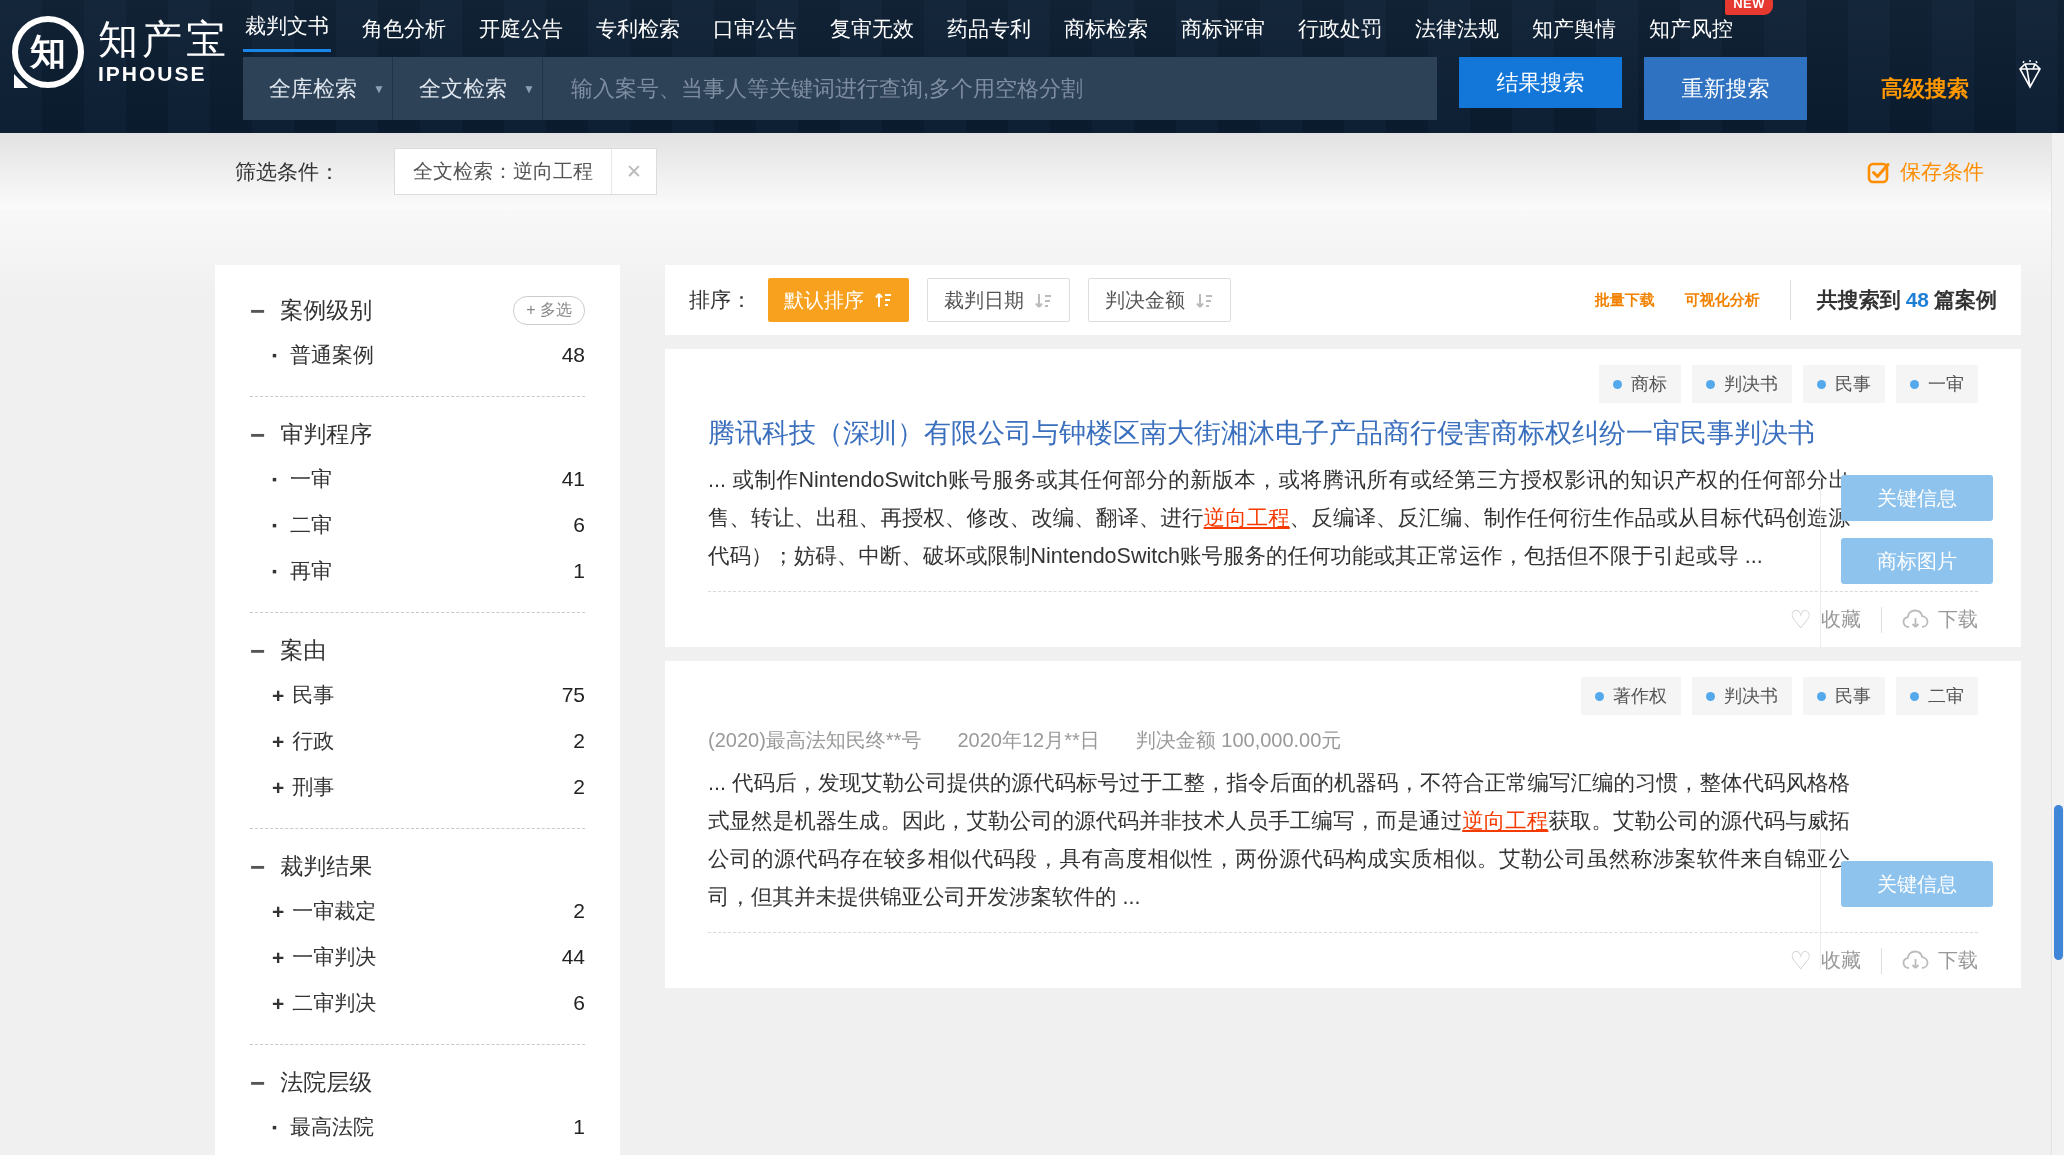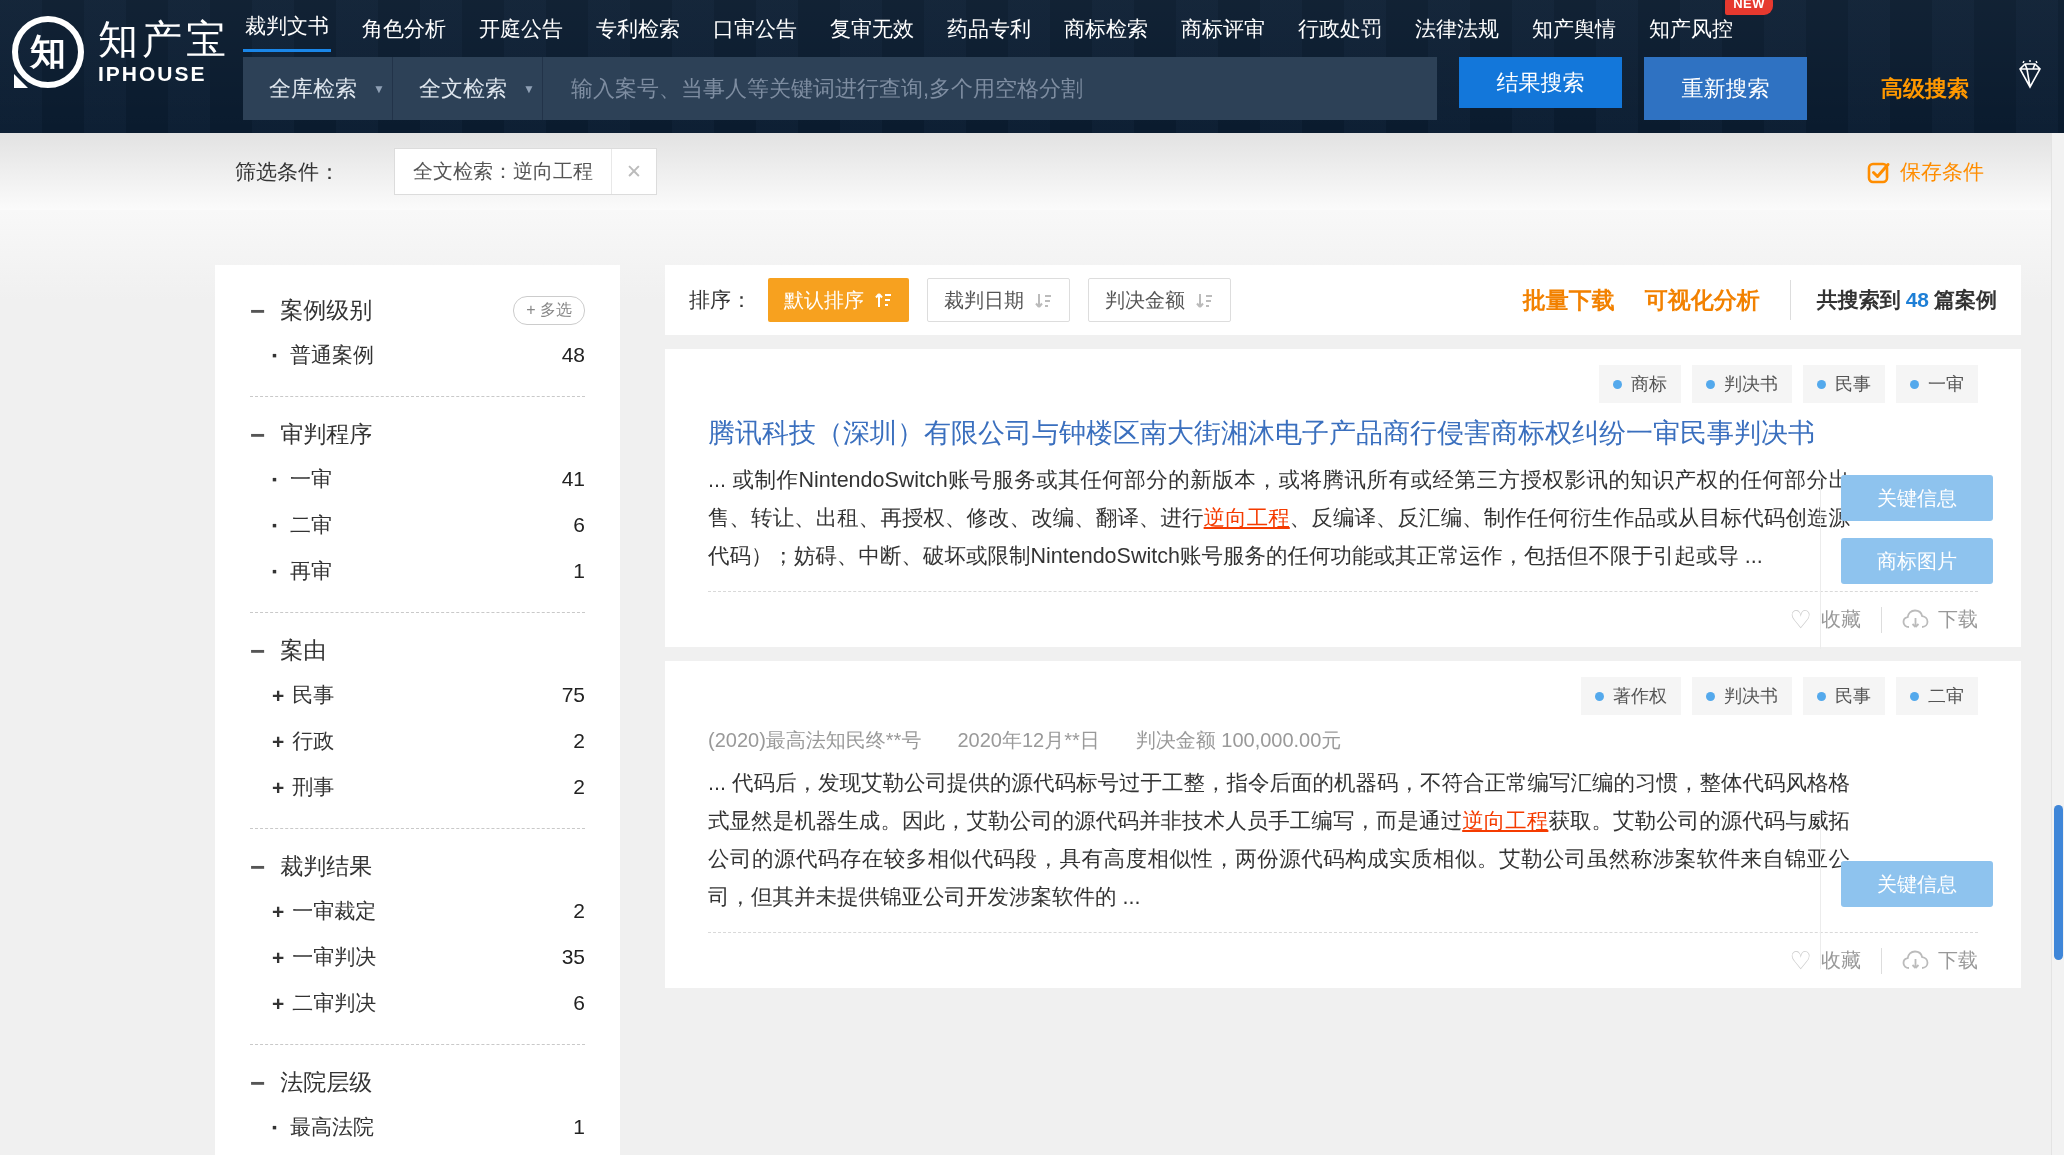--- a/index.html
+++ b/index.html
@@ -67,21 +67,21 @@
   .dash { border-top:1px dashed #c9c9c9; margin:18px 0 22px; }
 
   
   .main { position:absolute; left:665px; top:55px; width:1356px; }
   .toolbar { background:#fff; height:70px; display:flex; align-items:center; padding:0 24px; }
   .sort-label { font-size:21px; color:#333; margin-right:16px; }
   .sort-btn { height:44px; padding:0 16px; font-size:20px; border-radius:2px; display:inline-flex; align-items:center; gap:10px;
     background:#fff; border:1px solid #ddd; color:#555; margin-left:18px; cursor:pointer; font-family:inherit; }
   .sort-btn.active { background:#f7a11f; border:none; color:#fff; margin-left:0; }
   .toolbar-right { margin-left:auto; display:flex; align-items:center; }
-  .olink { font-size:23px; font-weight:bold; color:#f28100; text-decoration:none; margin-left:30px; cursor:pointer; }
+  .olink { font-size:15px; font-weight:bold; color:#f28100; text-decoration:none; margin-left:30px; cursor:pointer; }
   .tb-div { width:1px; height:40px; background:#ddd; margin:0 26px 0 30px; }
   .result-total { font-size:21px; font-weight:bold; color:#333; }
   .result-total .blue { color:#1e7fd6; margin:0 5px; }
 
   
   .card { background:#fff; margin-top:14px; padding:16px 43px 0; position:relative; }
   .tags { display:flex; justify-content:flex-end; gap:11px; }
   .tag { background:#f5f5f5; padding:7px 14px; font-size:18px; color:#555; display:inline-flex; align-items:center; gap:9px; }
   .dot { width:9px; height:9px; border-radius:50%; background:#54a9ec; display:inline-block; }
   .r-title { display:block; margin-top:12px; font-size:27px; color:#3a6fbe; text-decoration:none; cursor:pointer; white-space:nowrap; max-width:1150px; overflow:hidden; }
@@ -252,21 +252,21 @@
         </div>
         <div class="sec-items">
           <div class="s-item">
             <span class="plus">+</span>
             <span class="i-label">一审裁定</span>
             <span class="i-count">2</span>
           </div>
           <div class="s-item">
             <span class="plus">+</span>
             <span class="i-label">一审判决</span>
-            <span class="i-count">35</span>
+            <span class="i-count">44</span>
           </div>
           <div class="s-item">
             <span class="plus">+</span>
             <span class="i-label">二审判决</span>
             <span class="i-count">6</span>
           </div>
         </div>
         <div class="dash"></div>
       </section>
 

